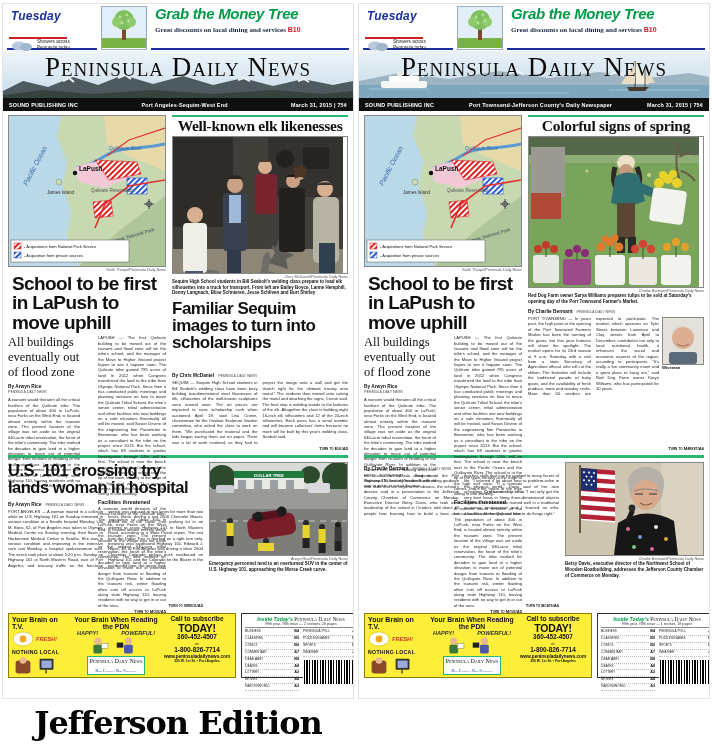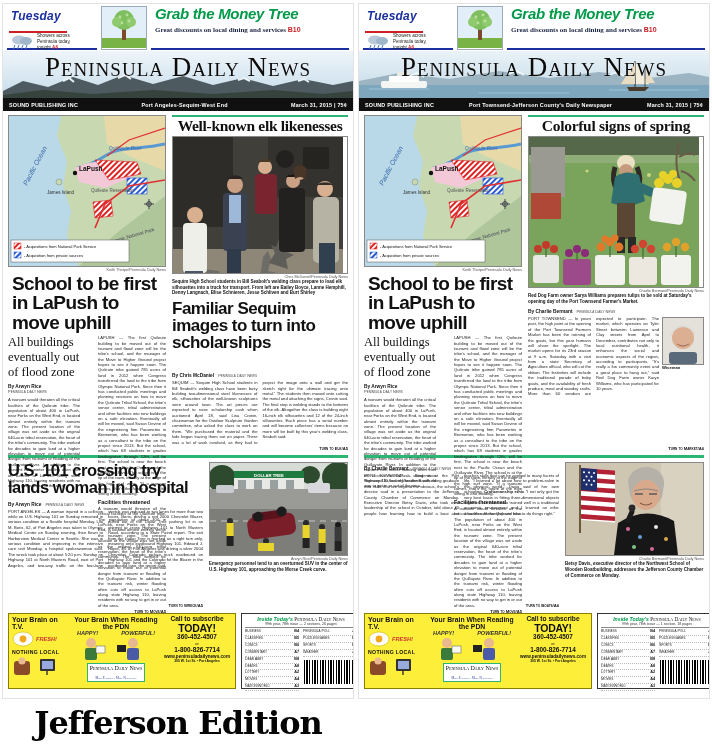--- a/index.html
+++ b/index.html
@@ -4,21 +4,21 @@
 <style>
   html,body{margin:0;padding:0;background:#fff;}
   body{width:712px;height:749px;font-family:"Liberation Sans",sans-serif;color:#111;overflow:hidden;}
   .sheet{display:flex;gap:6px;padding:4px 3px 0;}
   .page{width:350px;height:694px;background:#fff;box-shadow:0 0 0 1px #e3e3e3;position:relative;overflow:hidden;}
 
   
   .topstrip{display:flex;align-items:stretch;height:44px;padding:2px 4px 1px;gap:4px;}
   .wxbox{width:88px;border-bottom:2px solid #1b2f9e;padding-left:2px;}
   .wxday{font-size:12px;font-weight:bold;font-style:italic;color:#1b2f9e;letter-spacing:.2px;
-         border-bottom:2px solid #cc2026;display:inline-block;line-height:1.05;padding:0 6px 8px 2px;}
+         border-bottom:2px solid #cc2026;display:inline-block;line-height:1.05;padding:0 6px 14px 2px;}
   .wxrow{display:flex;gap:2px;align-items:center;}
   .wxtext{font-size:4.6px;line-height:1.3;color:#222;}
   .wxref{color:#cc2026;font-weight:bold;}
   .treebox{width:44px;border:1px solid #9ab;overflow:hidden;}
   .promo{flex:1;border-bottom:2px solid #1b2f9e;padding-left:4px;}
   .promo-title{font-size:15px;font-weight:bold;font-style:italic;color:#009a49;letter-spacing:-.3px;line-height:1.1;}
   .promo-sub{font-size:7px;font-weight:bold;color:#1b2440;font-family:"Liberation Serif",serif;margin-top:3px;}
   .promo-ref{color:#cc2026;font-family:"Liberation Sans",sans-serif;}
 
   
@@ -55,21 +55,21 @@
   .divider{height:3px;background:#2bb673;margin:4px 0;}
   .sec2{display:flex;gap:6px;height:146px;}
   .s2l{width:195px;flex:none;display:flex;flex-direction:column;}
   .s2r{flex:1;min-width:0;}
   .h-s2{font-size:16.5px;font-weight:800;line-height:1.02;letter-spacing:-.5px;margin-bottom:2px;}
   .portrait{float:right;width:42px;margin:1px 0 1px 3px;}
   .portrait .photo{border:1px solid #888;}
   .portrait .caption{font-size:4.2px;}
 
   
-  .adrow{display:flex;gap:5px;height:76px;margin-top:5px;}
+  .adrow{display:flex;gap:5px;height:65px;margin-top:5px;}
   .yellowad{flex:1;background:#fdee3a;border:1px solid #8a7d00;display:flex;padding:2px 3px;gap:3px;}
   .yad-col{display:flex;flex-direction:column;}
   .yad1{width:58px;}
   .yad-title{font-size:7px;font-weight:800;line-height:1.05;}
   .yad-nothing{font-size:5.2px;font-weight:800;letter-spacing:.3px;margin-top:2px;}
   .yad2{flex:1;text-align:center;}
   .yad2-title{font-size:6.8px;font-weight:800;line-height:1.05;}
   .scribble{font-size:5.6px;font-weight:bold;font-style:italic;color:#333;}
   .pdnlogo{background:#fff;border:1px solid #2bb673;font-family:"Liberation Serif",serif;font-variant:small-caps;
      font-size:6px;padding:0 2px;line-height:1.4;margin:1px auto 0;display:inline-block;}

